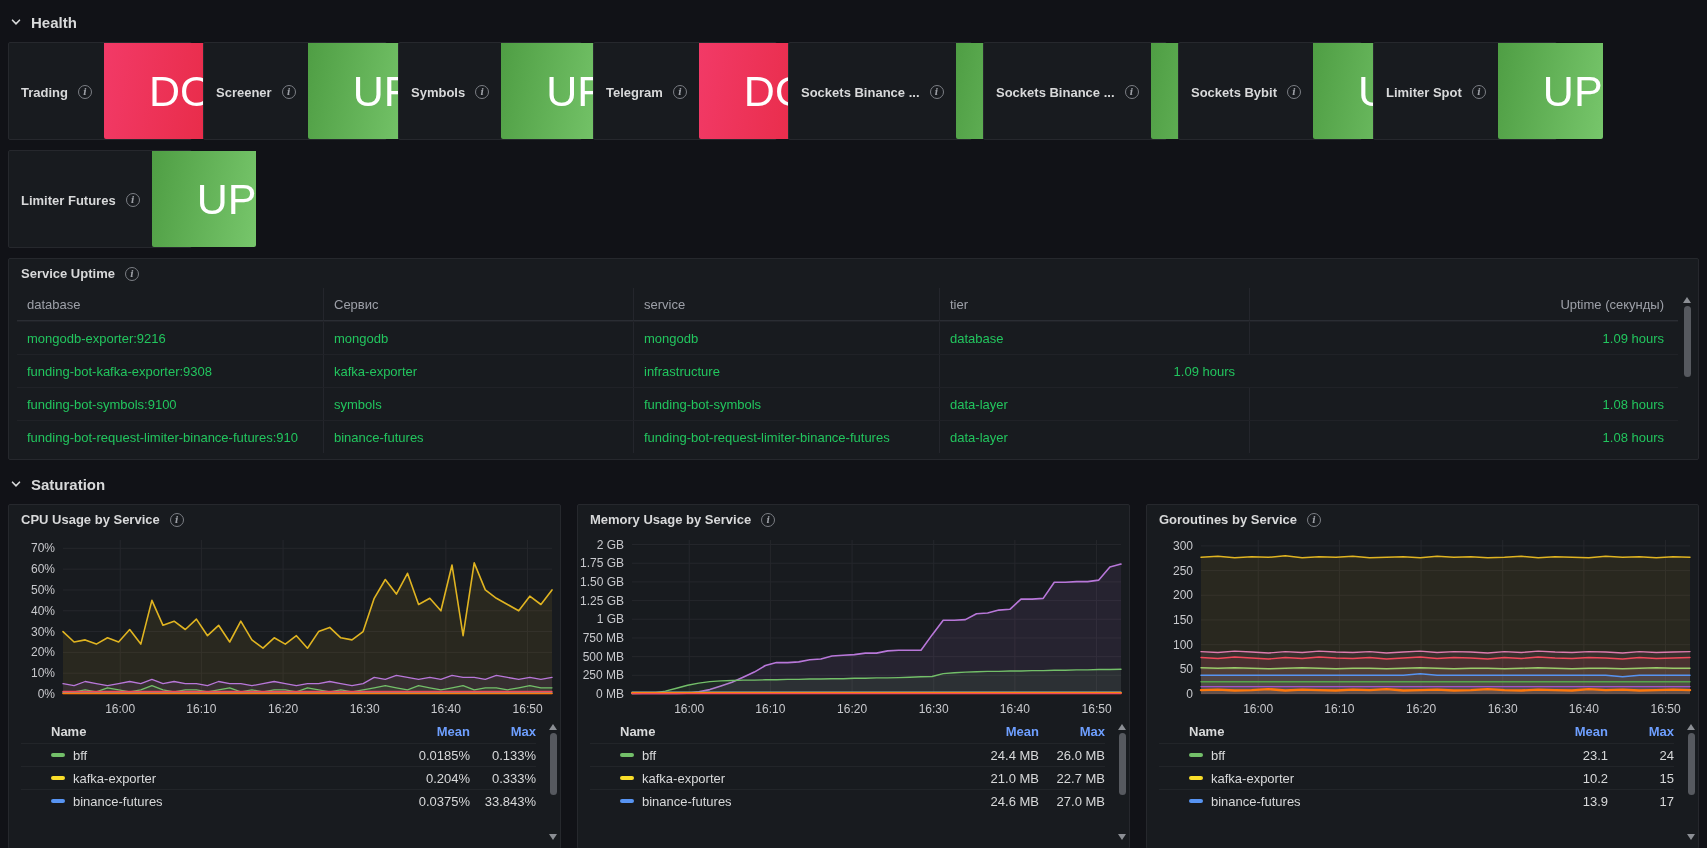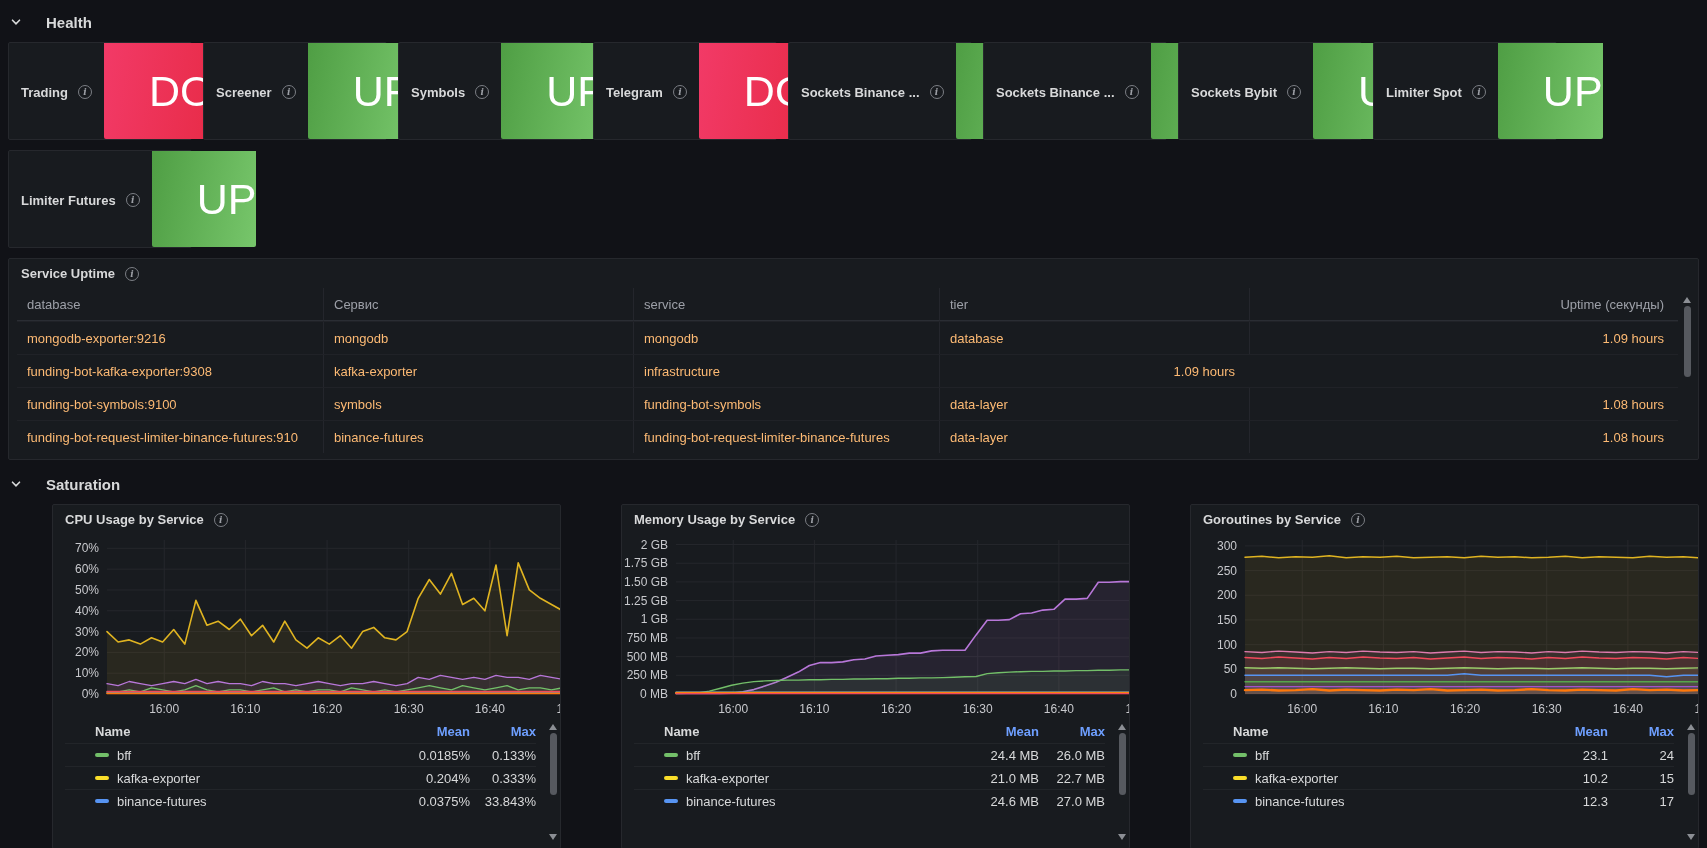--- a/index.html
+++ b/index.html
@@ -1,21 +1,21 @@
 <!DOCTYPE html>
 <html><head>
 <meta charset="utf-8">
 <style>
   * { box-sizing: border-box; }
   html,body { margin:0; padding:0; background:#111217; width:1707px; height:848px; overflow:hidden;
     font-family:"Liberation Sans", sans-serif; color:#d8d9da; }
   .page { padding:8px; width:1707px; height:848px; }
 
   
-  .section-header { display:flex; align-items:center; gap:24px; height:24px; margin:2px 0 8px 2px; cursor:pointer; width:max-content; }
+  .section-header { display:flex; align-items:center; gap:9px; height:24px; margin:2px 0 8px 2px; cursor:pointer; width:max-content; }
   .section-title { font-size:15px; font-weight:600; color:#d8d9da; }
   .chev { display:flex; align-items:center; }
 
   
   .panel { background:#181b1f; border:1px solid #26282d; border-radius:2px; }
   .panel-header { display:flex; align-items:center; gap:10px; padding:7px 12px 5px; }
   .panel-title { font-size:13px; font-weight:600; color:#d8d9da; white-space:nowrap; overflow:hidden; }
   .info-icon { flex:0 0 auto; width:14px; height:14px; border:1px solid #7b7e84; border-radius:50%;
     color:#9da0a6; font-size:9px; line-height:12px; text-align:center; font-family:"DejaVu Serif", serif;
     font-style:italic; font-weight:700; cursor:pointer; }
@@ -25,38 +25,38 @@
   .status-panel { width:184px; height:98px; display:flex; }
   .status-value { flex:1; margin:0; display:flex; align-items:center; justify-content:center;
     font-size:43px; font-weight:500; color:#ffffff; border-radius:0 0 2px 2px;padding-left:45px; }
   .status-value.up   { background:linear-gradient(100deg,#4f9e44 0%,#77c66b 100%); }
   .status-value.down { background:linear-gradient(100deg,#f23a67 0%,#e22336 100%); }
 
   
   .table-panel { margin-bottom:12px; position:relative; padding-bottom:6px; }
   .grid-table { margin:2px 20px 0 8px; }
   .t-row { display:grid; grid-template-columns:306px 310px 306px 310px 1fr; }
-  .t-cell { padding:9px 10px 8px; font-size:13px; color:#fdba74; white-space:nowrap; overflow:hidden; }
+  .t-cell { padding:9px 10px 8px; font-size:13px; color:#22c55e; white-space:nowrap; overflow:hidden; }
   .t-row .t-cell + .t-cell { border-left:1px solid #24262c; }
   .t-body .t-row { border-top:1px solid #202227; }
   .t-head .t-cell { color:#9da0a8; border-bottom:1px solid #2a2d33; }
   .t-cell.right { text-align:right; padding-right:14px; }
 
   
   .scrollbar { position:absolute; width:10px; display:flex; flex-direction:column; align-items:center; }
   .sb-up { width:0; height:0; border-left:4px solid transparent; border-right:4px solid transparent;
     border-bottom:6px solid #8b8e94; margin:2px 0 3px; }
   .sb-down { width:0; height:0; border-left:4px solid transparent; border-right:4px solid transparent;
     border-top:6px solid #8b8e94; margin:3px 0 2px; }
   .sb-thumb { width:7px; background:#56595f; border-radius:4px; }
   .sb-track { flex:1; }
 
   
   .charts-row { display:flex; gap:16px; }
-  .chart-panel { width:602px; height:345px; display:flex; flex-direction:column; position:relative; overflow:hidden;margin-left:44px; }
+  .chart-panel { width:602px; height:345px; display:flex; flex-direction:column; position:relative; overflow:hidden; }
   .chart-panel svg { display:block; flex:0 0 auto; }
   .legend { position:relative; flex:1; margin:0 24px 4px 12px; }
   .l-row { display:grid; grid-template-columns:1fr 92px 66px; align-items:center; height:23px; font-size:13px; }
   .l-row.l-head { color:#6e9fff; font-weight:600; }
   .l-row + .l-row { border-top:1px solid #222529; }
   .l-name { display:flex; align-items:center; gap:8px; color:#d8d9da; cursor:pointer; overflow:hidden; white-space:nowrap;padding-left:30px; }
   .swatch { flex:0 0 auto; width:14px; height:4px; border-radius:2px; }
   .l-num { text-align:right; color:#d8d9da; }
   .l-head .l-num { color:#6e9fff; cursor:pointer; }
 </style>
@@ -443,21 +443,21 @@
               <span>kafka-exporter</span>
             </span>
             <span class="l-num">10.2</span>
             <span class="l-num">15</span>
           </div>
           <div class="l-row">
             <span class="l-name">
               <span class="swatch" style="background: rgb(87, 148, 242);"></span>
               <span>binance-futures</span>
             </span>
-            <span class="l-num">12.3</span>
+            <span class="l-num">13.9</span>
             <span class="l-num">17</span>
           </div>
           <div class="scrollbar" style="right:-22px; top:2px; bottom:2px;">
             <div class="sb-up"></div>
             <div class="sb-thumb" style="height:52%;"></div>
             <div class="sb-track"></div>
             <div class="sb-down"></div>
           </div>
         </div>
       </div>

